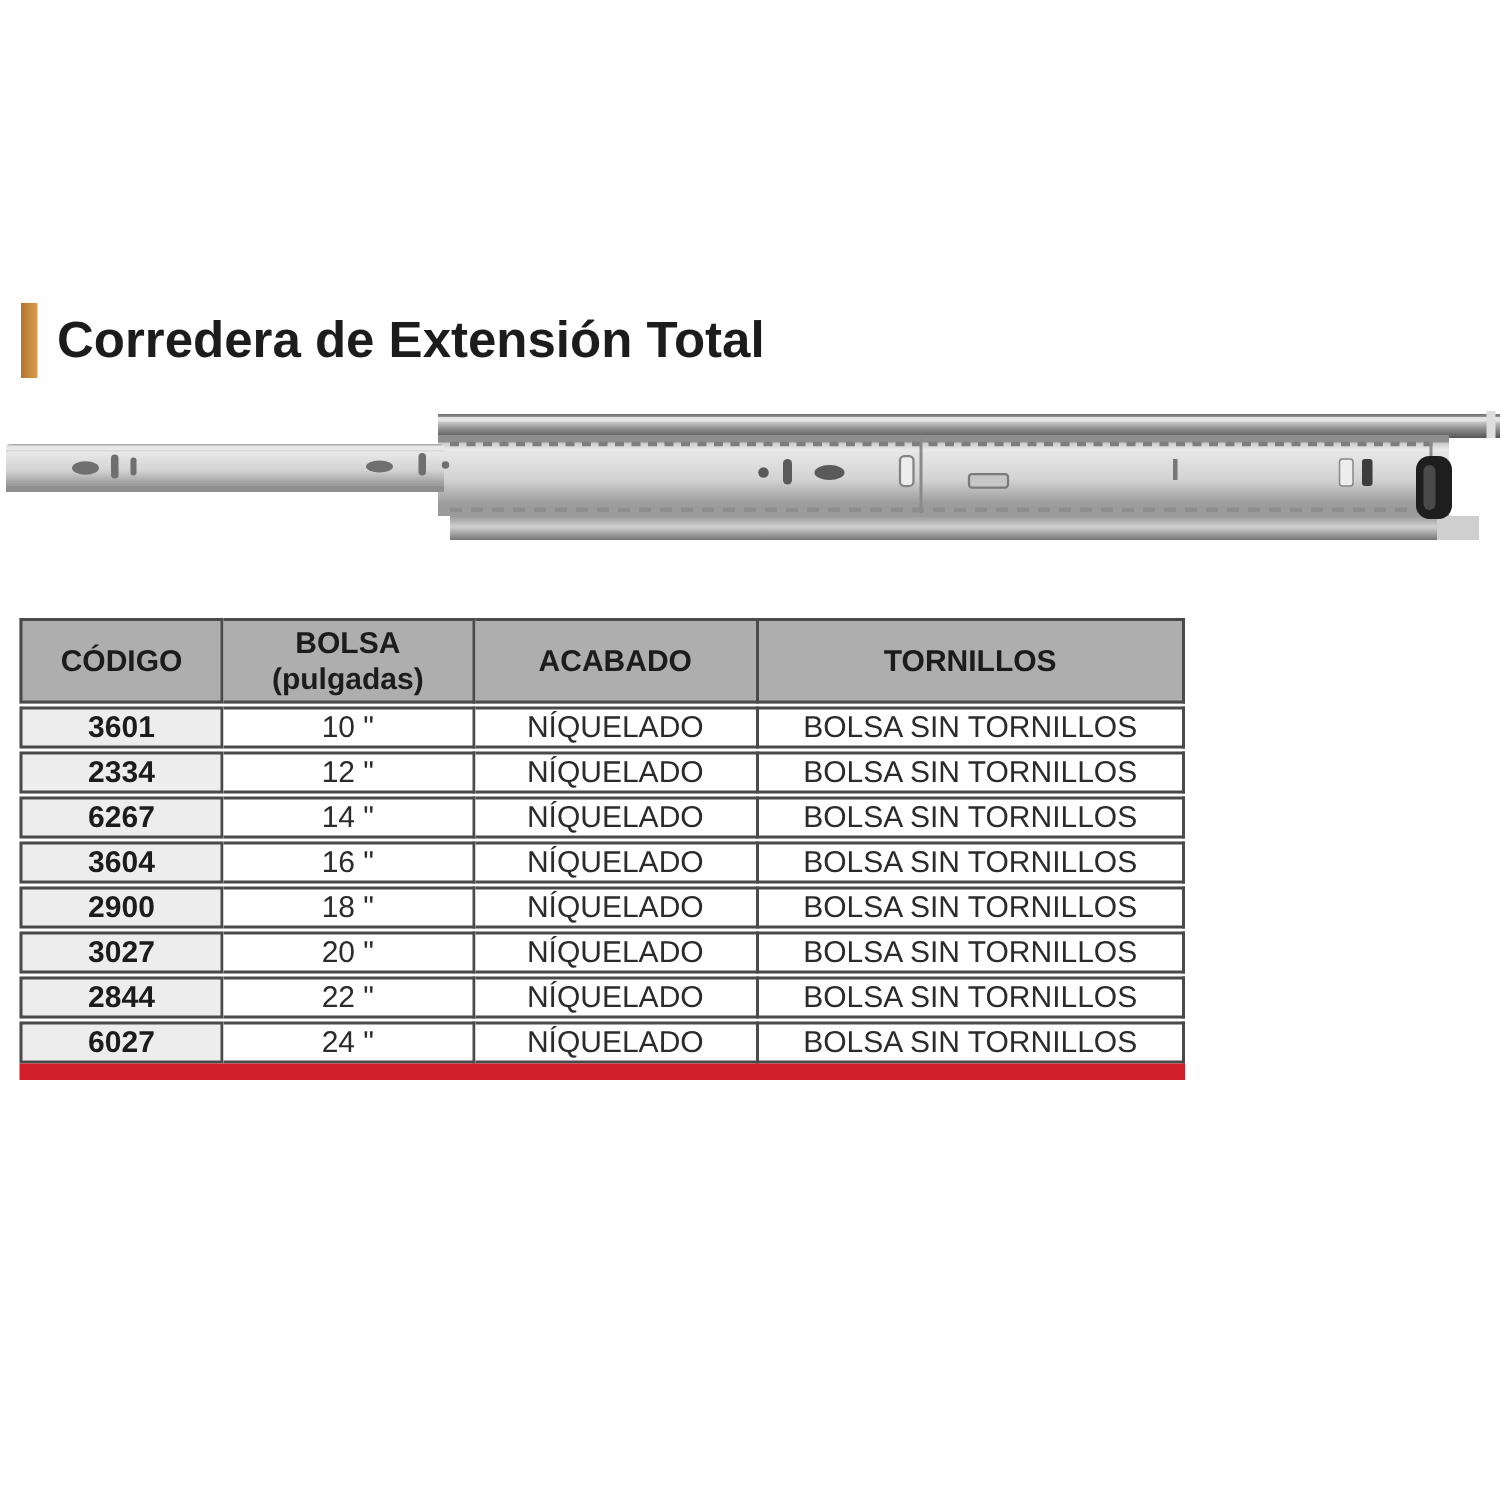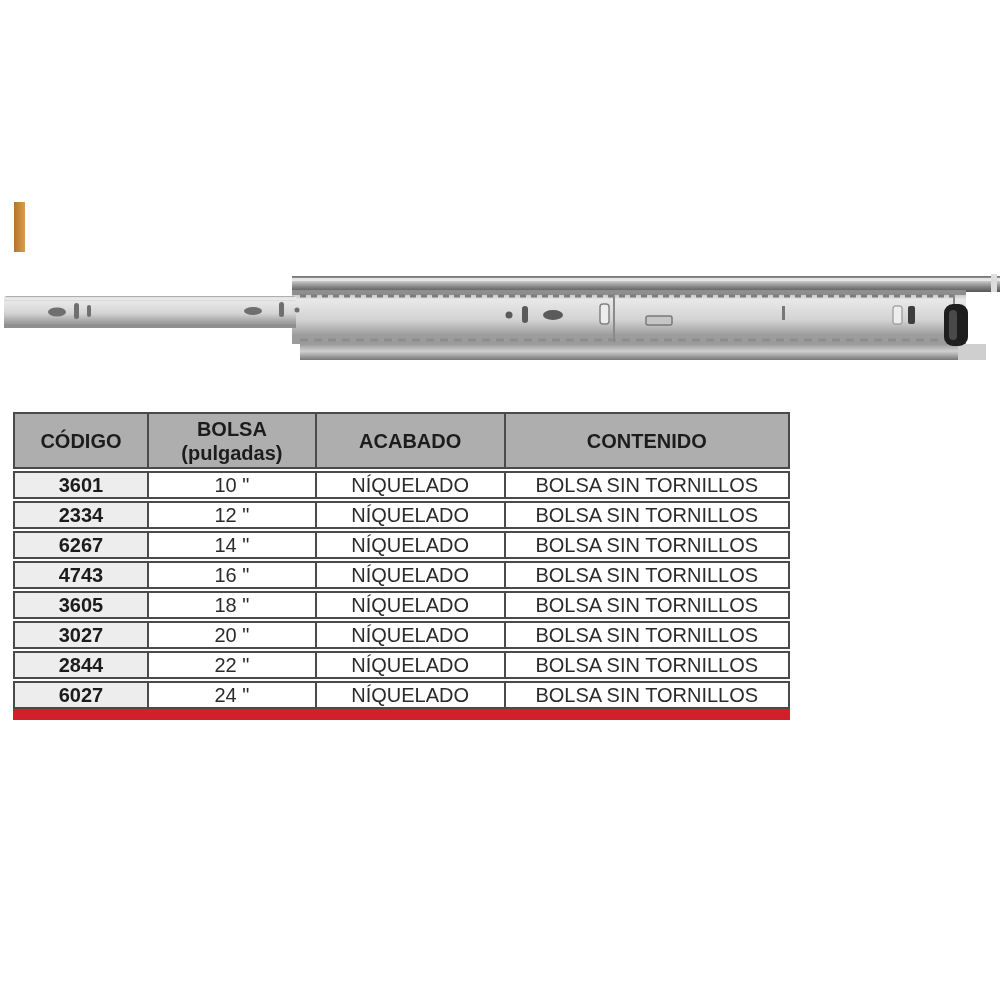--- a/index.html
+++ b/index.html
@@ -46,20 +46,21 @@
     font-size:20px;line-height:24px;height:28px;padding:0 2px;white-space:nowrap;text-align:center;
   }
   td.col-codigo{background:var(--code-gray);font-weight:bold;color:var(--ink);}
   .red-bar{height:11px;background:var(--red);margin-top:-2px;}
 </style>
 </head>
 <body>
 
 <div class="title-row">
   <span class="accent-bar"></span>
+  <h1 class="page-title">Corredera de Extensión Total</h1>
 </div>
 
 <div class="figure">
   <svg viewBox="0 0 1000 100" aria-hidden="true">
     <defs>
       <linearGradient id="gRail" x1="0" y1="0" x2="0" y2="1">
         <stop offset="0%" stop-color="#a8a8a8"></stop>
         <stop offset="18%" stop-color="#e8e8e8"></stop>
         <stop offset="55%" stop-color="#d3d3d3"></stop>
         <stop offset="85%" stop-color="#9a9a9a"></stop>
@@ -132,21 +133,21 @@
           <div>CÓDIGO</div>
         </th>
         <th>
           <div>BOLSA</div>
           <div>(pulgadas)</div>
         </th>
         <th>
           <div>ACABADO</div>
         </th>
         <th>
-          <div>CONTENIDO</div>
+          <div>TORNILLOS</div>
         </th>
       </tr>
     </thead>
     <tbody>
         <tr>
           <td class="col-codigo">3601</td>
           <td class="col-medida">10 "</td>
           <td class="col-acabado">NÍQUELADO</td>
           <td class="col-contenido">BOLSA SIN TORNILLOS</td>
         </tr>
@@ -156,27 +157,27 @@
           <td class="col-acabado">NÍQUELADO</td>
           <td class="col-contenido">BOLSA SIN TORNILLOS</td>
         </tr>
         <tr>
           <td class="col-codigo">6267</td>
           <td class="col-medida">14 "</td>
           <td class="col-acabado">NÍQUELADO</td>
           <td class="col-contenido">BOLSA SIN TORNILLOS</td>
         </tr>
         <tr>
-          <td class="col-codigo">4743</td>
+          <td class="col-codigo">3604</td>
           <td class="col-medida">16 "</td>
           <td class="col-acabado">NÍQUELADO</td>
           <td class="col-contenido">BOLSA SIN TORNILLOS</td>
         </tr>
         <tr>
-          <td class="col-codigo">3605</td>
+          <td class="col-codigo">2900</td>
           <td class="col-medida">18 "</td>
           <td class="col-acabado">NÍQUELADO</td>
           <td class="col-contenido">BOLSA SIN TORNILLOS</td>
         </tr>
         <tr>
           <td class="col-codigo">3027</td>
           <td class="col-medida">20 "</td>
           <td class="col-acabado">NÍQUELADO</td>
           <td class="col-contenido">BOLSA SIN TORNILLOS</td>
         </tr>

